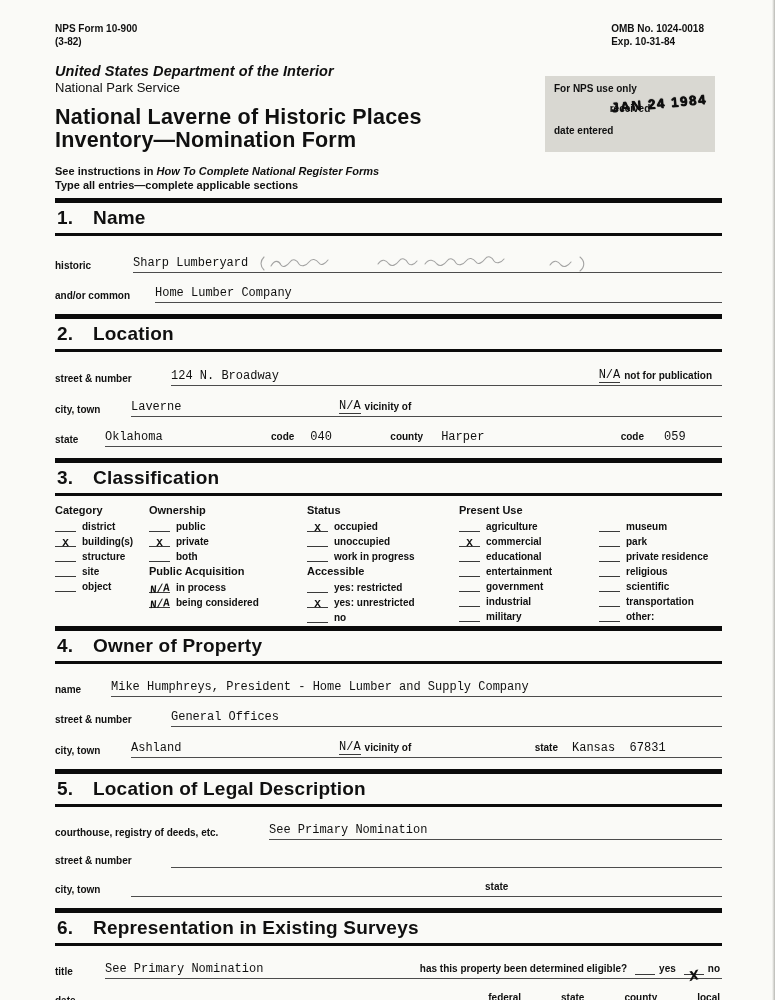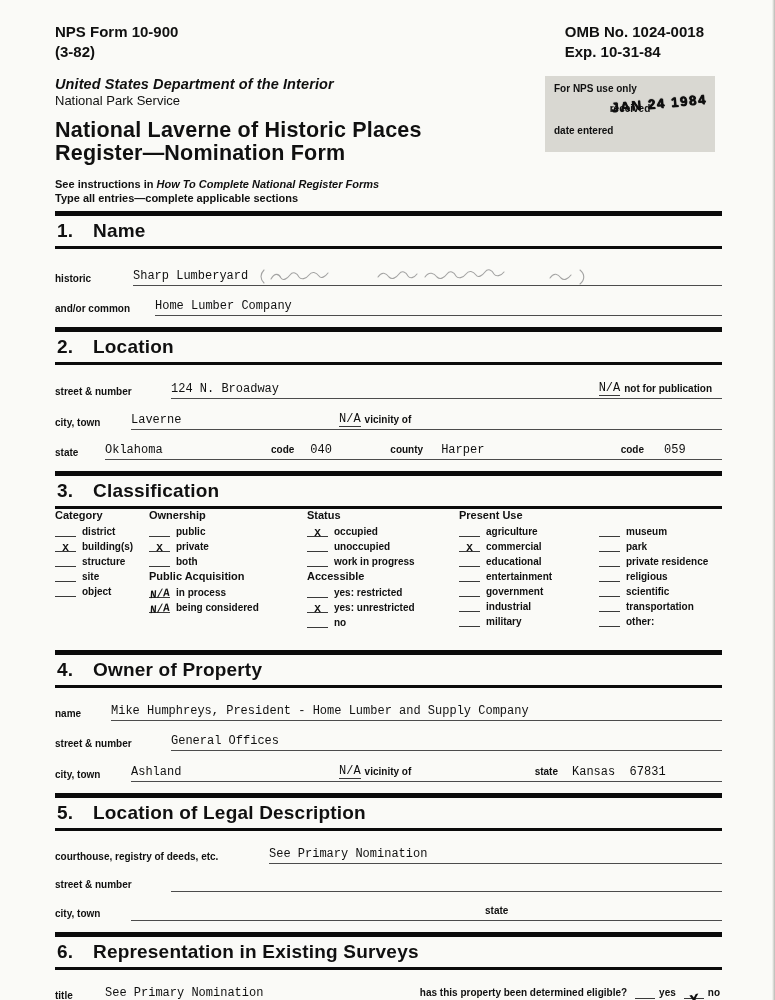--- a/index.html
+++ b/index.html
@@ -10,21 +10,21 @@
     background:#fafaf7;
     color:#101010;
     font-family:"Liberation Sans", sans-serif;
     padding:22px 53px 0 55px;
     overflow:hidden;
   }
   .page::after{
     content:""; position:absolute; top:0; right:0; width:3px; height:100%;
     background:linear-gradient(to left,#b9b9b4,rgba(185,185,180,0)); pointer-events:none;
   }
-  .topmeta { display:flex; justify-content:space-between; font-size:15px; font-weight:bold; line-height:1.3; }
+  .topmeta { display:flex; justify-content:space-between; font-size:10px; font-weight:bold; line-height:1.3; }
   .dept { font-size:14.5px; font-weight:bold; margin-top:15px; letter-spacing:.1px;font-style:italic;}
   .svc  { font-size:13px; margin-top:1px; }
   .bigtitle { font-size:21.5px; font-weight:bold; line-height:1.06; margin-top:11px; letter-spacing:.2px; }
   .npsbox {
     position:absolute; right:60px; top:76px; width:170px; height:76px;
     background:#d9d8d2; padding:7px 9px; font-size:10px; font-weight:bold; line-height:1.2;
   }
   .npsbox .rrow { margin-top:8px;text-align:center; }
   .npsbox .drow { margin-top:10px; }
   .stamp {
@@ -52,21 +52,21 @@
   .bl { display:inline-block; width:20px; border-bottom:1px solid #3a3a3a; height:11px; text-align:center; position:relative; top:-1px; }
   .hand { font-family:"DejaVu Sans",sans-serif; font-style:italic; transform:rotate(-8deg); display:inline-block; font-size:11px; font-weight:normal; }
   .handx { font-family:"DejaVu Sans",sans-serif; font-style:italic; font-weight:bold; font-size:13px; transform:rotate(-12deg); display:inline-block; position:relative; top:2px; }
 
   .lw-historic{width:78px;} .lw-common{width:100px;} .lw-street{width:116px;}
   .lw-city{width:76px;} .lw-state{width:50px;} .lw-name{width:56px;}
   .lw-court{width:214px;} .lw-title{width:50px;} .lw-date{width:50px;}
 
   .mt16{margin-top:16px;} .mt13{margin-top:13px;} .mt11{margin-top:11px;}
 
-  .classgrid { display:flex; padding-bottom:22px; }
+  .classgrid { display:flex; margin-top:8px; padding-bottom:3px; }
   .ccol1{width:94px;} .ccol2{width:158px;} .ccol3{width:152px;} .ccol4{width:140px;} .ccol5{flex:1;}
   .chead { font-size:11px; font-weight:bold; margin-bottom:2px; height:13px; }
   .chead.blank { visibility:hidden; }
   .citem { display:flex; align-items:flex-end; margin-top:2.5px; height:12.5px; }
   .cbl { display:inline-block; width:21px; border-bottom:1px solid #3a3a3a; margin-right:6px; text-align:center; height:12px; line-height:12px; }
   .cbl .mark { font-family:"Liberation Mono","DejaVu Sans Mono",monospace; font-size:11px; font-weight:bold; }
   .clbl { font-size:10px; font-weight:bold; white-space:nowrap; }
 
   .annot { margin-left:10px; opacity:.8; position:relative; top:3px; }
 
@@ -86,21 +86,21 @@
     <div style="padding-right:18px;">
       <div>OMB No. 1024-0018</div>
       <div>Exp. 10-31-84</div>
     </div>
   </div>
 
   <div class="dept">United States Department of the Interior</div>
   <div class="svc">National Park Service</div>
   <div class="bigtitle">
     <div>National Laverne of Historic Places</div>
-    <div>Register—Nomination Form</div>
+    <div>Inventory—Nomination Form</div>
   </div>
 
   <div class="npsbox">
     <div>For NPS use only</div>
     <div class="rrow">
       <span>received</span>
     </div>
     <span class="stamp">JAN 24 1984</span>
     <div class="drow">
       <span>date entered</span>

